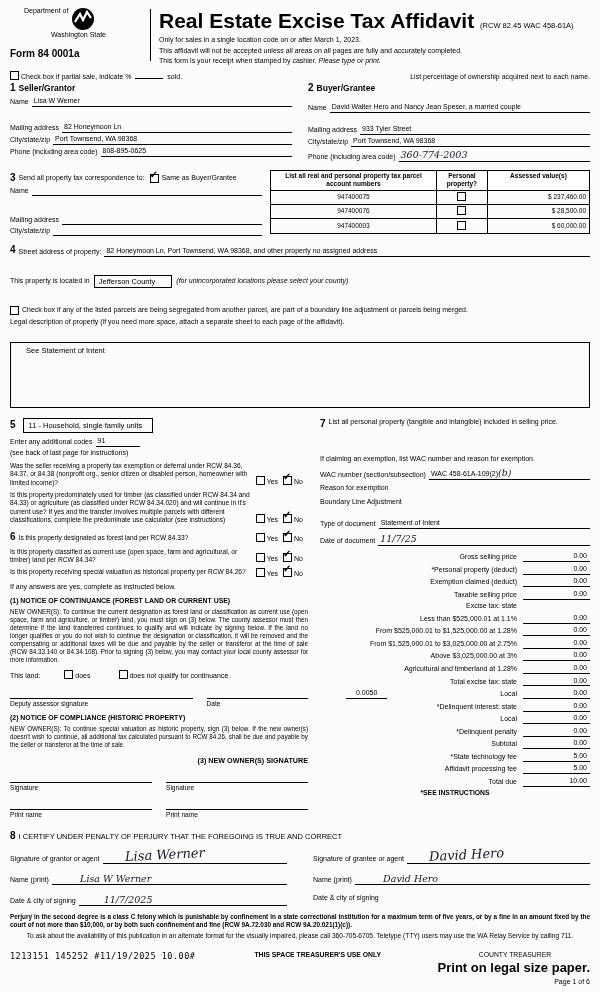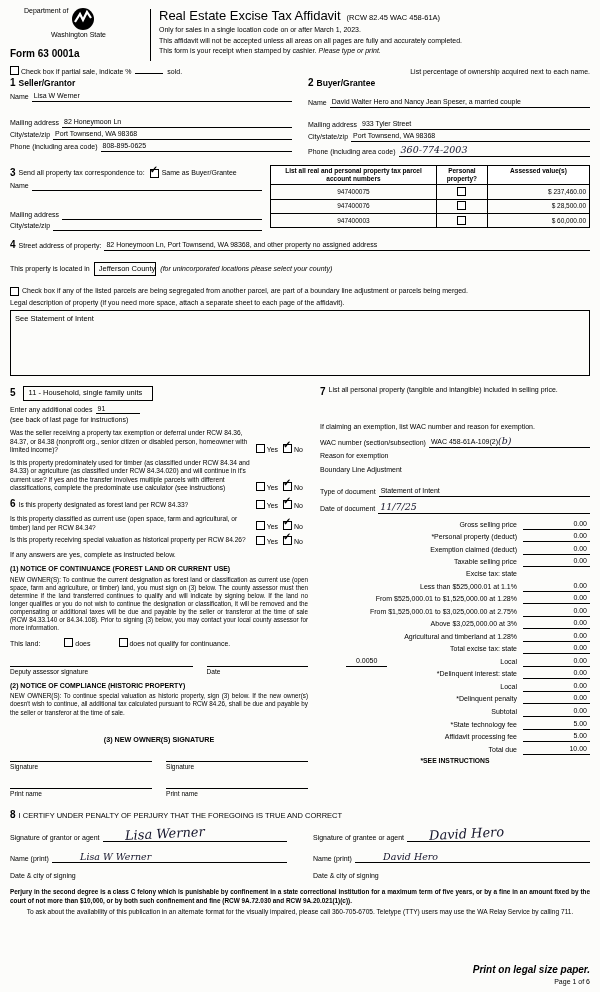--- a/index.html
+++ b/index.html
@@ -10,21 +10,21 @@
   
   .hdr{display:flex;}
   .hdr-left{width:136px;flex-shrink:0;}
   .dept-row{display:flex;align-items:flex-start;gap:3px;font-size:7px;padding-left:14px;}
   .logo{width:24px;height:24px;display:inline-block;}
   .agency{font-size:19px;font-weight:bold;margin-top:-14px;letter-spacing:.3px;}
   .state{font-size:7px;text-align:right;width:96px;}
   .form-num{font-weight:bold;font-size:10px;margin-top:8px;}
   .hdr-div{border-left:1.5px solid #000;height:52px;margin:2px 8px 0 4px;}
   .hdr-right{flex:1;padding-top:1px;}
-  .title{font-size:13px;font-weight:normal;}
+  .title{font-size:21px;font-weight:bold;}
   .title-rcw{font-size:7.5px;margin-left:4px;}
   .note{font-size:7px;margin-top:1.5px;}
   
   .cb{position:relative;display:inline-block;width:7px;height:7px;border:1px solid #000;vertical-align:-1px;background:#fff;flex-shrink:0;}
   .mark{position:absolute;left:-1px;top:-6px;font-size:10px;font-weight:bold;}
   .secnum{font-weight:bold;font-size:10px;margin-right:3px;}
   .frow{display:flex;align-items:flex-end;margin-top:2px;}
   .flabel{white-space:nowrap;margin-right:3px;}
   .fval{flex:1;border-bottom:1px solid #000;padding:0 2px;min-height:8px;}
   .cols2{display:flex;gap:16px;}
@@ -43,22 +43,22 @@
   
   .sec3{display:flex;gap:8px;margin-top:8px;}
   .sec3l{width:252px;flex-shrink:0;}
   .sec3r{flex:1;}
   .ptable{width:100%;border-collapse:collapse;font-size:6.5px;}
   .ptable th{font-weight:bold;border:1px solid #000;padding:1px 2px;text-align:center;vertical-align:top;background:#fff;}
   .ptable td{border:1px solid #000;padding:1.5px 3px;text-align:center;}
   .ptable td.money{text-align:right;}
   
   .s4{margin-top:8px;}
-  .county-box{border:1px solid #000;padding:1px 0 1px 4px;margin:8px 4px;font-size:7.5px;}
-  .legal-box{border:1px solid #000;height:58px;margin-top:2px;padding:3px 4px;font-size:7.5px;}
+  .county-box{border:1px solid #000;padding:1px 16px 1px 4px;margin:15px 4px;font-size:7.5px;}
+  .legal-box{border:1px solid #000;height:58px;margin-top:15px;padding:3px 15px;font-size:7.5px;}
   
   .main{display:flex;gap:12px;margin-top:8px;}
   .mcl{width:298px;flex-shrink:0;}
   .mcr{flex:1;min-width:0;}
   .code-box{border:1px solid #000;padding:1.5px 10px 1.5px 5px;margin-left:4px;font-size:7.5px;}
   .qrow{display:flex;margin-top:4px;}
   .qtext{flex:1;font-size:6.6px;padding-right:5px;}
   .notice{font-size:6.3px;text-align:justify;margin-top:2px;}
   .ntitle{font-weight:bold;font-size:6.9px;margin-top:5px;}
   .landrow{display:flex;align-items:flex-end;gap:6px;margin-top:6px;}
@@ -83,41 +83,41 @@
   .sline{flex:1;border-bottom:1px solid #000;position:relative;height:11px;}
   .sline .hand{position:absolute;left:12%;bottom:-1px;white-space:nowrap;}
   
   .perjury{font-weight:bold;font-size:6.4px;margin-top:7px;text-align:justify;}
   .altfmt{font-size:6.6px;text-align:center;margin-top:3px;}
   .stamprow{display:flex;align-items:flex-start;margin-top:10px;}
   .stamp{font-family:"DejaVu Sans Mono",monospace;font-size:8.5px;letter-spacing:.5px;}
   .treas{flex:1;text-align:center;font-weight:bold;font-size:6.8px;}
   .county-t{width:150px;text-align:center;font-size:6.8px;}
   .pagefoot{position:absolute;right:10px;bottom:5px;text-align:right;}
-  .legalnote{font-style:italic;font-weight:bold;font-size:10px;padding-left:30px;}
+  .legalnote{font-weight:bold;font-size:13px;padding-left:30px;}
   .pagenum{font-size:7px;margin-top:1px;}
 </style>
 </head>
 <body>
 
 <div class="page">
 
   <div class="hdr">
     <div class="hdr-left">
       <div class="dept-row">
         <span>Department of</span>
         <span class="logo">
           <svg viewBox="0 0 24 24" width="24" height="24">
               <circle cx="12" cy="12" r="11" fill="#000"></circle>
               <path d="M4 15 L9 7 L12 13 L16 5 L20 11" stroke="#fff" fill="none" stroke-width="2.2"></path>
             </svg>
         </span>
       </div>
       <div class="state">Washington State</div>
-      <div class="form-num">Form 63 0001a</div>
+      <div class="form-num">Form 84 0001a</div>
     </div>
     <div class="hdr-div"></div>
     <div class="hdr-right">
       <div>
         <span class="title">Real Estate Excise Tax Affidavit</span>
         <span class="title-rcw">(RCW 82.45 WAC 458-61A)</span>
       </div>
       <div class="note">Only for sales in a single location code on or after March 1, 2023.</div>
       <div class="note">This affidavit will not be accepted unless all areas on all pages are fully and accurately completed.</div>
       <div class="note"><span>This form is your receipt when stamped by cashier. </span><i>Please type or print.</i></div>
@@ -317,21 +317,21 @@
           </div>
           <div>
             <div class="sigline"></div>
             <div class="siglabel">Date</div>
           </div>
         </div>
 
         <div class="ntitle">(2) NOTICE OF COMPLIANCE (HISTORIC PROPERTY)</div>
         <div class="notice">NEW OWNER(S): To continue special valuation as historic property, sign (3) below. If the new owner(s) doesn't wish to continue, all additional tax calculated pursuant to RCW 84.26, shall be due and payable by the seller or transferor at the time of sale.</div>
 
-        <div class="ntitle center" style="font-size:7.2px;margin-top:18px;">(3) NEW OWNER(S) SIGNATURE</div>
+        <div class="ntitle center" style="font-size:7.2px;margin-top:7px;text-align:right;">(3) NEW OWNER(S) SIGNATURE</div>
         <div class="dualsig">
           <div>
             <div class="sigline"></div>
             <div class="siglabel">Signature</div>
           </div>
           <div>
             <div class="sigline"></div>
             <div class="siglabel">Signature</div>
           </div>
         </div>
@@ -485,20 +485,23 @@
             </span>
         </div>
         <div class="s8row">
           <span class="flabel">Name (print)</span>
           <span class="sline">
               <span class="hand h9">Lisa W Werner</span>
             </span>
         </div>
         <div class="s8row">
           <span class="flabel">Date &amp; city of signing</span>
+          <span class="sline">
+              <span class="hand h9">11/7/2025</span>
+            </span>
         </div>
       </div>
       <div class="col">
         <div class="s8row">
           <span class="flabel">Signature of grantee or agent</span>
           <span class="sline">
               <span class="hand big">David Hero</span>
             </span>
         </div>
         <div class="s8row">
@@ -510,19 +513,24 @@
         <div class="s8row">
           <span class="flabel">Date &amp; city of signing</span>
         </div>
       </div>
     </div>
   </div>
 
   <div class="perjury">Perjury in the second degree is a class C felony which is punishable by confinement in a state correctional institution for a maximum term of five years, or by a fine in an amount fixed by the court of not more than $10,000, or by both such confinement and fine (RCW 9A.72.030 and RCW 9A.20.021(1)(c)).</div>
   <div class="altfmt">To ask about the availability of this publication in an alternate format for the visually impaired, please call 360-705-6705. Teletype (TTY) users may use the WA Relay Service by calling 711.</div>
 
+  <div class="stamprow">
+    <div class="stamp">1213151 145252 #11/19/2025 10.00#</div>
+    <div class="treas">THIS SPACE TREASURER'S USE ONLY</div>
+    <div class="county-t">COUNTY TREASURER</div>
+  </div>
 
   <div class="pagefoot">
     <div class="legalnote">Print on legal size paper.</div>
     <div class="pagenum">Page 1 of 6</div>
   </div>
 
 </div>
 
 </body></html>

